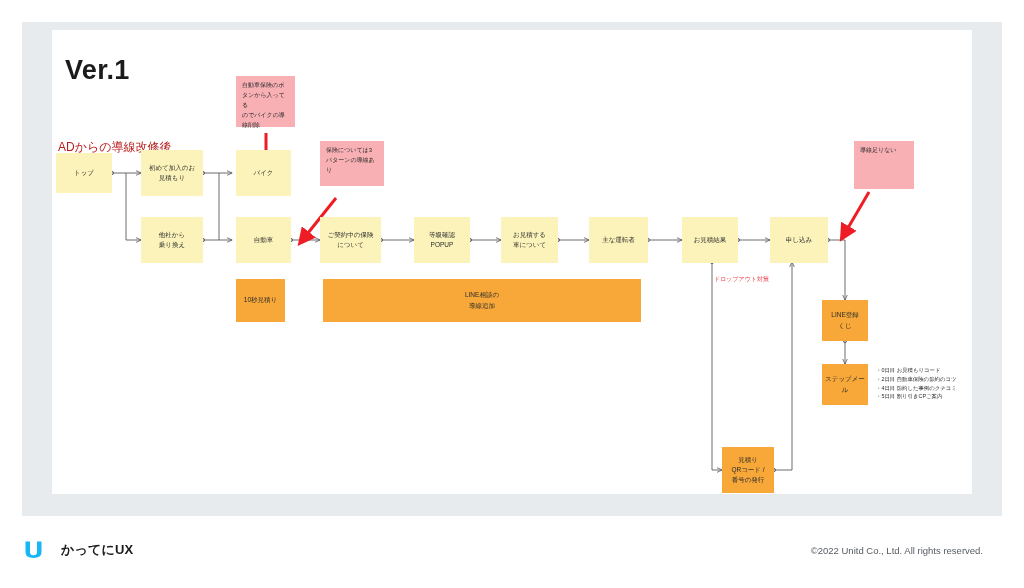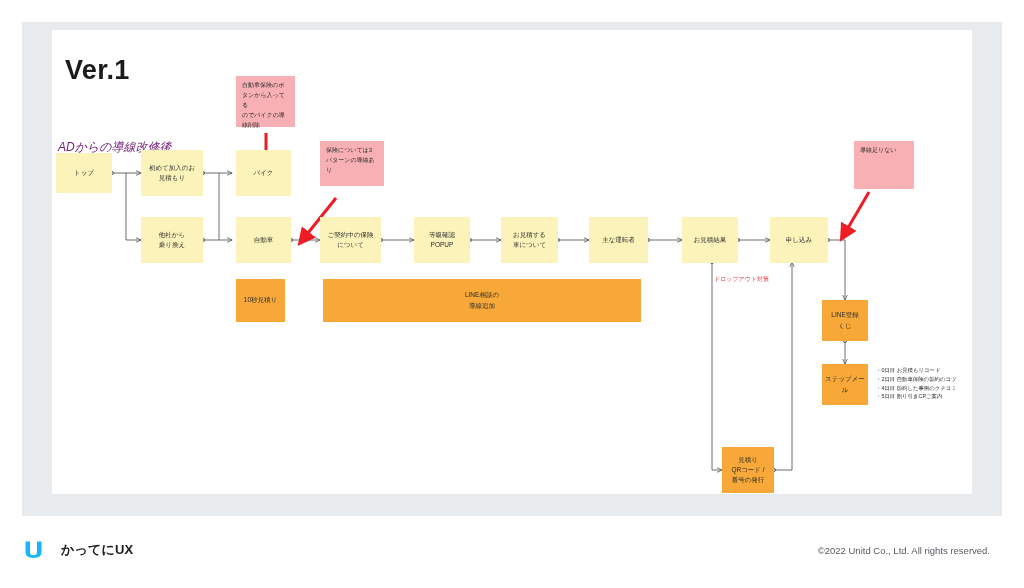--- a/index.html
+++ b/index.html
@@ -22,21 +22,21 @@
   }
 
   
   .ver{
     position:absolute;left:65px;top:57px;
     font-size:27px;font-weight:bold;color:#1b1b1b;letter-spacing:.3px;
     line-height:1;
   }
   .subtitle{
     position:absolute;left:58px;top:141px;
-    font-size:12px;color:#701a75;line-height:1;font-style:italic;
+    font-size:12px;color:#b91c1c;line-height:1;
   }
 
   
   .node{
     position:absolute;box-sizing:border-box;
     display:flex;align-items:center;justify-content:center;
     text-align:center;
     font-size:6.5px;line-height:1.55;color:#2b2b2b;
     padding:2px;
     white-space:pre-line;
@@ -68,21 +68,21 @@
   
   .footer{
     position:absolute;left:0;top:516px;width:1024px;height:72px;background:#fff;
   }
   .logo-wrap{
     position:absolute;left:24px;top:540px;display:flex;align-items:center;gap:6px;
   }
   .logo-mark{width:19px;height:19px;position:relative;}
   .logo-text{font-size:13px;font-weight:bold;color:#1b1b1b;letter-spacing:.2px;margin-left:12px;}
   .copyright{
-    position:absolute;right:34px;top:545px;
+    position:absolute;right:41px;top:545px;
     font-size:9.5px;color:#555b61;white-space:nowrap;
   }
 </style>
 </head>
 <body>
 
 <div id="root">
 
   <div class="frame"></div>
   <div class="canvas"></div>

